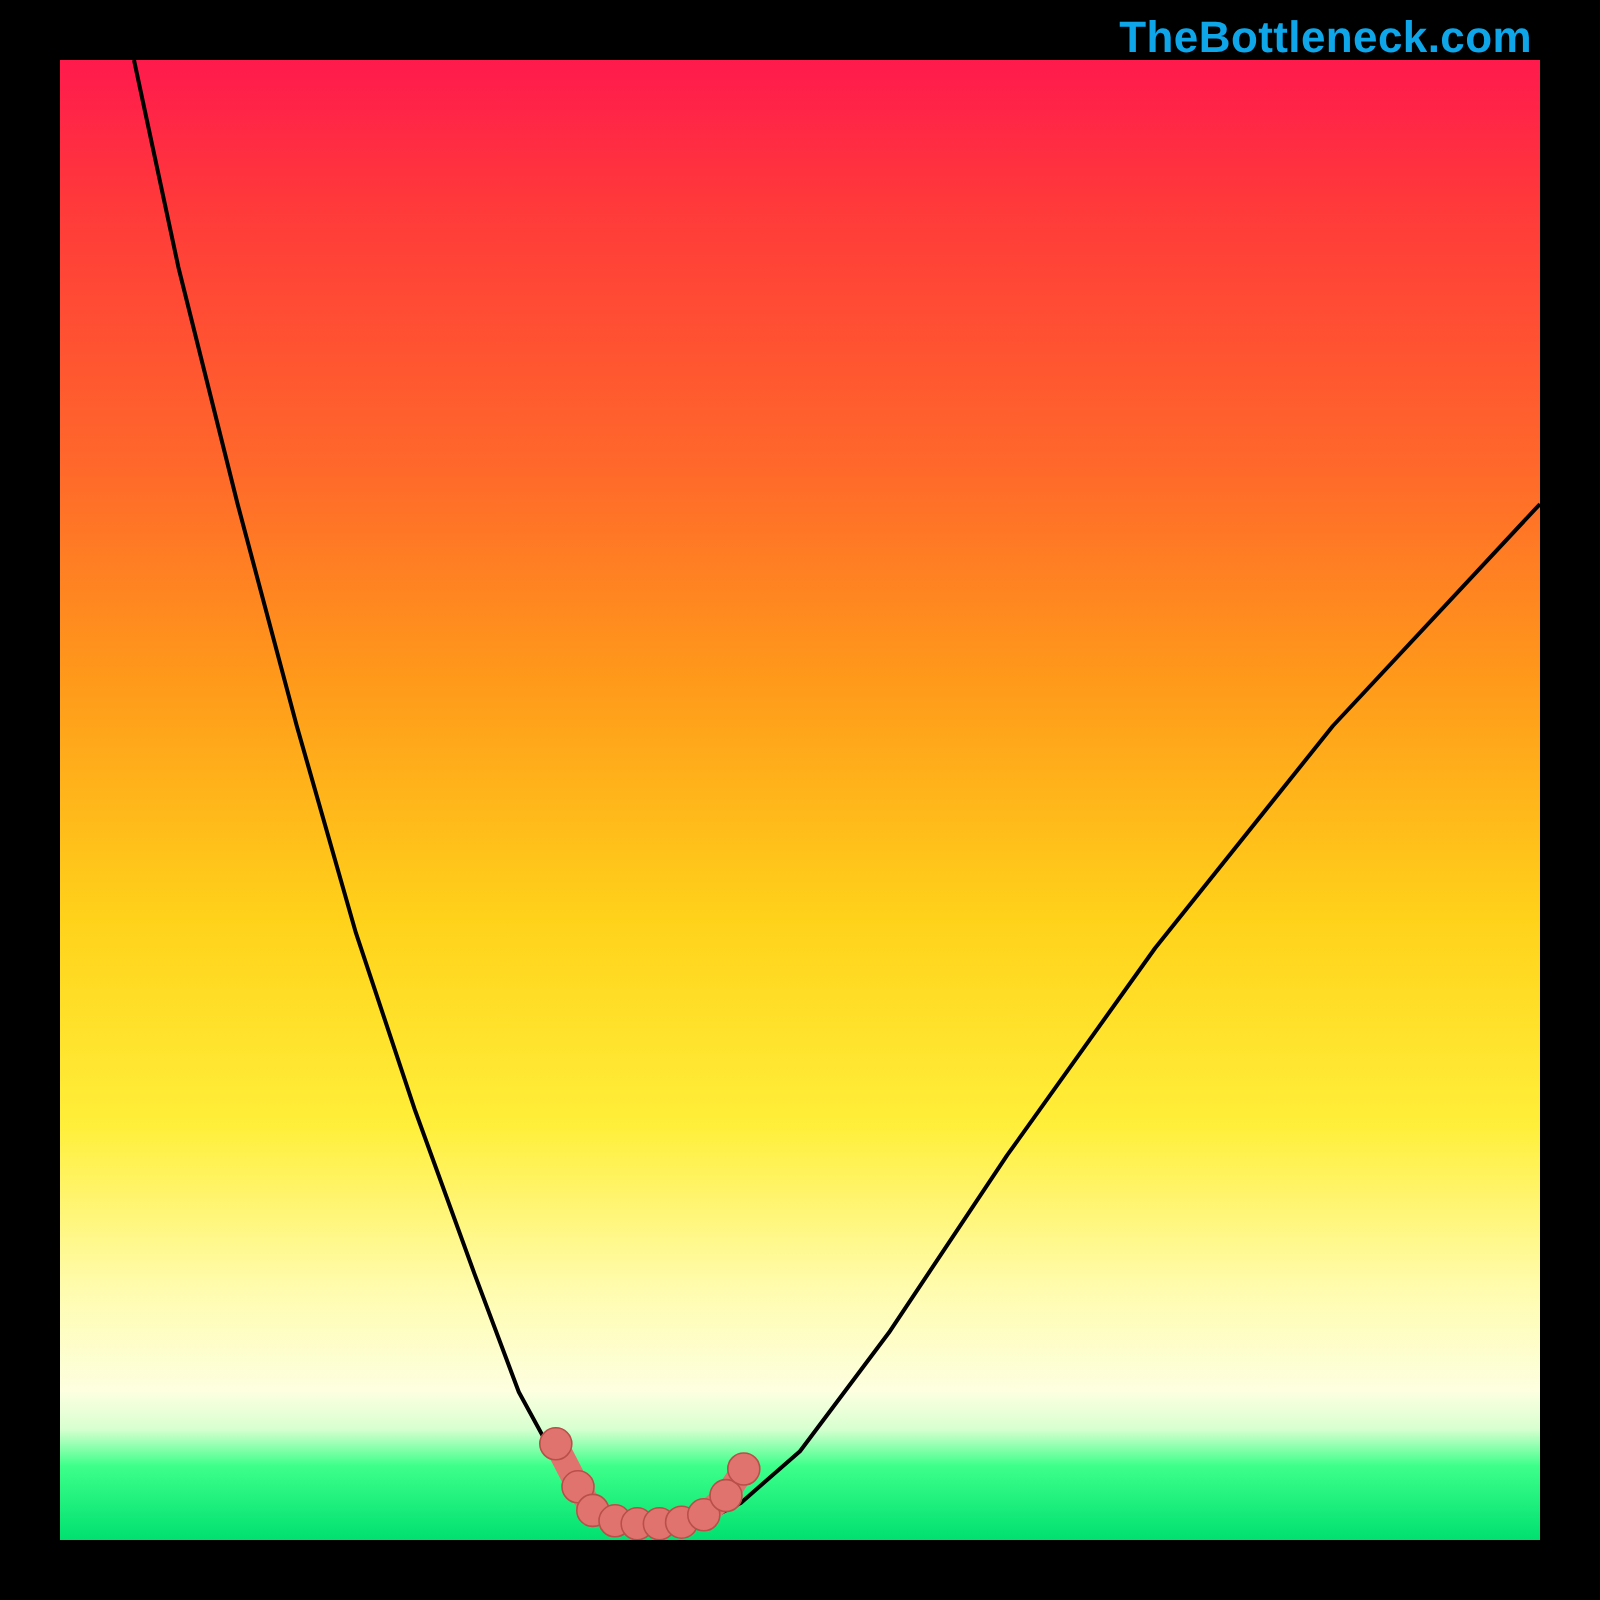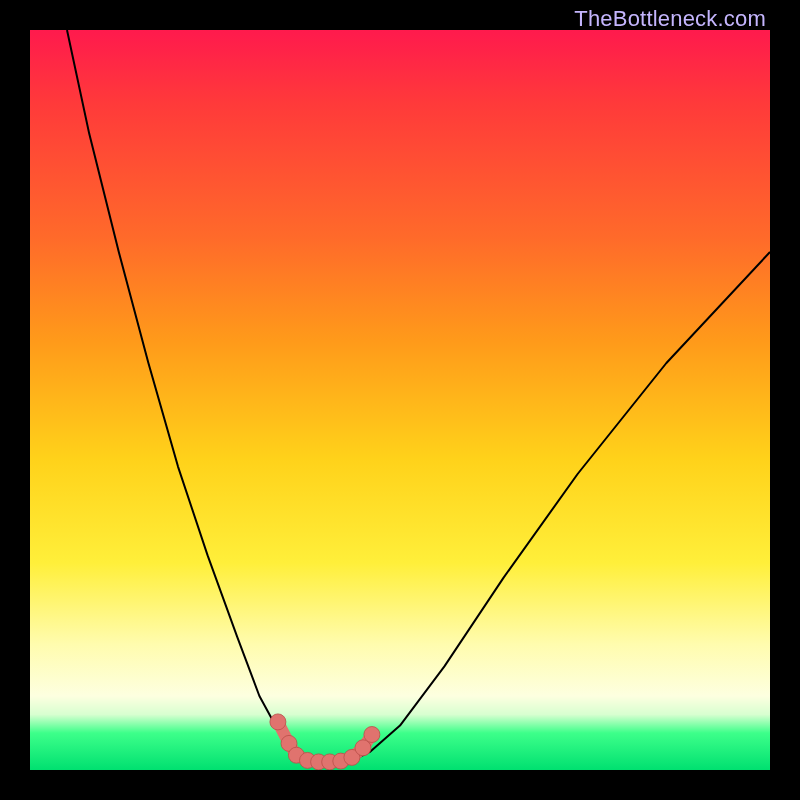--- a/index.html
+++ b/index.html
@@ -36,23 +36,23 @@
       #fdffe0 90%,
       #d8ffd0 92.5%,
       #3dff8a 95%,
       #00e070 100%
     );
   }
   .watermark {
     position: absolute;
     right: 34px;
     top: 6px;
-    color: #c4b5fd;
+    color: #0ea5e9;
     font-size: 22px;
-    font-weight: 400;
+    font-weight: 700;
     letter-spacing: 0.2px;
     white-space: nowrap;
     pointer-events: none;
   }
   svg.curves {
     position: absolute;
     left: 0;
     top: 0;
     width: 740px;
     height: 740px;

